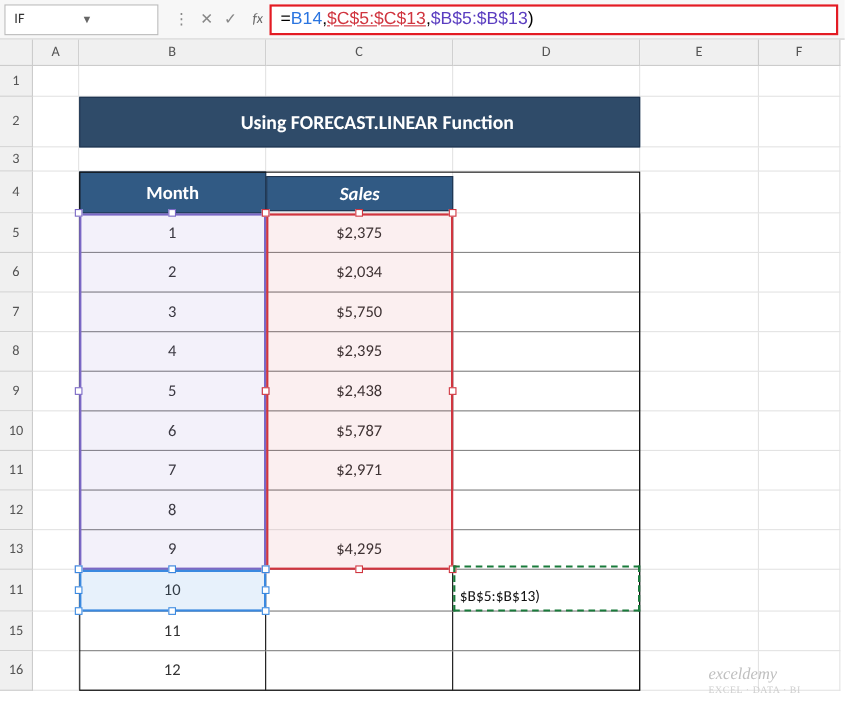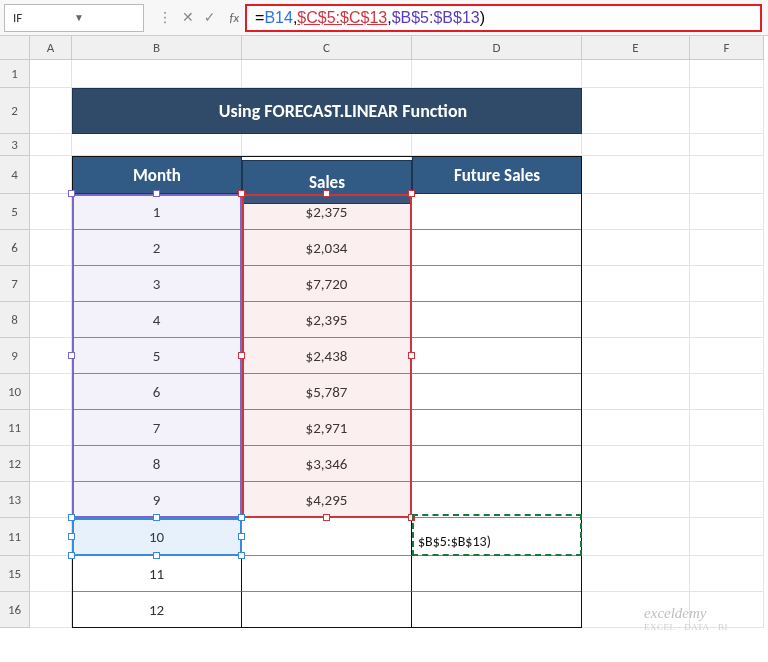--- a/index.html
+++ b/index.html
@@ -195,45 +195,43 @@
       <div class="cell" style="left: 552px; top: 496px; width: 108px; height: 36px;"></div>
       <div class="cell" style="left: 660px; top: 496px; width: 74px; height: 36px;"></div>
       <div class="cell" style="left: 0px; top: 532px; width: 42px; height: 36px;"></div>
       <div class="cell" style="left: 42px; top: 532px; width: 170px; height: 36px;"></div>
       <div class="cell" style="left: 212px; top: 532px; width: 170px; height: 36px;"></div>
       <div class="cell" style="left: 382px; top: 532px; width: 170px; height: 36px;"></div>
       <div class="cell" style="left: 552px; top: 532px; width: 108px; height: 36px;"></div>
       <div class="cell" style="left: 660px; top: 532px; width: 74px; height: 36px;"></div>
       <div class="title-banner" style="left: 42px; top: 28px; width: 510px; height: 46px;">Using FORECAST.LINEAR Function</div>
       <div class="hdr-cell" style="left: 42px; top: 96px; width: 170px; height: 38px;">Month</div>
-      <div class="hdr-cell" style="left: 212px; top: 100px; width: 170px; height: 44px;">Sales</div>
-      <div class="hdr-cell" style="left: 382px; top: 96px; width: 170px; height: 38px;">Future Sales</div>
+      <div class="hdr-cell" style="left: 212px; top: 100px; width: 170px; height: 32px; font-style: italic;">Sales</div>
       <div class="cell center" style="left: 42px; top: 134px; width: 170px; height: 36px; border-right: 1px solid rgb(17, 17, 17); border-bottom: 1px solid rgb(136, 136, 136);">1</div>
       <div class="cell center" style="left: 212px; top: 134px; width: 170px; height: 36px; border-right: 1px solid rgb(17, 17, 17); border-bottom: 1px solid rgb(136, 136, 136);">$2,375</div>
       <div class="cell center" style="left: 382px; top: 134px; width: 170px; height: 36px; border-right: 1px solid rgb(17, 17, 17); border-bottom: 1px solid rgb(136, 136, 136);"></div>
       <div class="cell center" style="left: 42px; top: 170px; width: 170px; height: 36px; border-right: 1px solid rgb(17, 17, 17); border-bottom: 1px solid rgb(136, 136, 136);">2</div>
       <div class="cell center" style="left: 212px; top: 170px; width: 170px; height: 36px; border-right: 1px solid rgb(17, 17, 17); border-bottom: 1px solid rgb(136, 136, 136);">$2,034</div>
       <div class="cell center" style="left: 382px; top: 170px; width: 170px; height: 36px; border-right: 1px solid rgb(17, 17, 17); border-bottom: 1px solid rgb(136, 136, 136);"></div>
       <div class="cell center" style="left: 42px; top: 206px; width: 170px; height: 36px; border-right: 1px solid rgb(17, 17, 17); border-bottom: 1px solid rgb(136, 136, 136);">3</div>
-      <div class="cell center" style="left: 212px; top: 206px; width: 170px; height: 36px; border-right: 1px solid rgb(17, 17, 17); border-bottom: 1px solid rgb(136, 136, 136);">$7,720</div>
+      <div class="cell center" style="left: 212px; top: 206px; width: 170px; height: 36px; border-right: 1px solid rgb(17, 17, 17); border-bottom: 1px solid rgb(136, 136, 136);">$5,750</div>
       <div class="cell center" style="left: 382px; top: 206px; width: 170px; height: 36px; border-right: 1px solid rgb(17, 17, 17); border-bottom: 1px solid rgb(136, 136, 136);"></div>
       <div class="cell center" style="left: 42px; top: 242px; width: 170px; height: 36px; border-right: 1px solid rgb(17, 17, 17); border-bottom: 1px solid rgb(136, 136, 136);">4</div>
       <div class="cell center" style="left: 212px; top: 242px; width: 170px; height: 36px; border-right: 1px solid rgb(17, 17, 17); border-bottom: 1px solid rgb(136, 136, 136);">$2,395</div>
       <div class="cell center" style="left: 382px; top: 242px; width: 170px; height: 36px; border-right: 1px solid rgb(17, 17, 17); border-bottom: 1px solid rgb(136, 136, 136);"></div>
       <div class="cell center" style="left: 42px; top: 278px; width: 170px; height: 36px; border-right: 1px solid rgb(17, 17, 17); border-bottom: 1px solid rgb(136, 136, 136);">5</div>
       <div class="cell center" style="left: 212px; top: 278px; width: 170px; height: 36px; border-right: 1px solid rgb(17, 17, 17); border-bottom: 1px solid rgb(136, 136, 136);">$2,438</div>
       <div class="cell center" style="left: 382px; top: 278px; width: 170px; height: 36px; border-right: 1px solid rgb(17, 17, 17); border-bottom: 1px solid rgb(136, 136, 136);"></div>
       <div class="cell center" style="left: 42px; top: 314px; width: 170px; height: 36px; border-right: 1px solid rgb(17, 17, 17); border-bottom: 1px solid rgb(136, 136, 136);">6</div>
       <div class="cell center" style="left: 212px; top: 314px; width: 170px; height: 36px; border-right: 1px solid rgb(17, 17, 17); border-bottom: 1px solid rgb(136, 136, 136);">$5,787</div>
       <div class="cell center" style="left: 382px; top: 314px; width: 170px; height: 36px; border-right: 1px solid rgb(17, 17, 17); border-bottom: 1px solid rgb(136, 136, 136);"></div>
       <div class="cell center" style="left: 42px; top: 350px; width: 170px; height: 36px; border-right: 1px solid rgb(17, 17, 17); border-bottom: 1px solid rgb(136, 136, 136);">7</div>
       <div class="cell center" style="left: 212px; top: 350px; width: 170px; height: 36px; border-right: 1px solid rgb(17, 17, 17); border-bottom: 1px solid rgb(136, 136, 136);">$2,971</div>
       <div class="cell center" style="left: 382px; top: 350px; width: 170px; height: 36px; border-right: 1px solid rgb(17, 17, 17); border-bottom: 1px solid rgb(136, 136, 136);"></div>
       <div class="cell center" style="left: 42px; top: 386px; width: 170px; height: 36px; border-right: 1px solid rgb(17, 17, 17); border-bottom: 1px solid rgb(136, 136, 136);">8</div>
-      <div class="cell center" style="left: 212px; top: 386px; width: 170px; height: 36px; border-right: 1px solid rgb(17, 17, 17); border-bottom: 1px solid rgb(136, 136, 136);">$3,346</div>
       <div class="cell center" style="left: 382px; top: 386px; width: 170px; height: 36px; border-right: 1px solid rgb(17, 17, 17); border-bottom: 1px solid rgb(136, 136, 136);"></div>
       <div class="cell center" style="left: 42px; top: 422px; width: 170px; height: 36px; border-right: 1px solid rgb(17, 17, 17); border-bottom: 1px solid rgb(136, 136, 136);">9</div>
       <div class="cell center" style="left: 212px; top: 422px; width: 170px; height: 36px; border-right: 1px solid rgb(17, 17, 17); border-bottom: 1px solid rgb(136, 136, 136);">$4,295</div>
       <div class="cell center" style="left: 382px; top: 422px; width: 170px; height: 36px; border-right: 1px solid rgb(17, 17, 17); border-bottom: 1px solid rgb(136, 136, 136);"></div>
       <div class="cell center" style="left: 42px; top: 458px; width: 170px; height: 38px; border-right: 1px solid rgb(17, 17, 17); border-bottom: 1px solid rgb(136, 136, 136);">10</div>
       <div class="cell center" style="left: 212px; top: 458px; width: 170px; height: 38px; border-right: 1px solid rgb(17, 17, 17); border-bottom: 1px solid rgb(136, 136, 136);"></div>
       <div class="cell center" style="left: 382px; top: 458px; width: 170px; height: 38px; border-right: 1px solid rgb(17, 17, 17); border-bottom: 1px solid rgb(136, 136, 136);"></div>
       <div class="cell center" style="left: 42px; top: 496px; width: 170px; height: 36px; border-right: 1px solid rgb(17, 17, 17); border-bottom: 1px solid rgb(136, 136, 136);">11</div>
       <div class="cell center" style="left: 212px; top: 496px; width: 170px; height: 36px; border-right: 1px solid rgb(17, 17, 17); border-bottom: 1px solid rgb(136, 136, 136);"></div>
       <div class="cell center" style="left: 382px; top: 496px; width: 170px; height: 36px; border-right: 1px solid rgb(17, 17, 17); border-bottom: 1px solid rgb(136, 136, 136);"></div>

